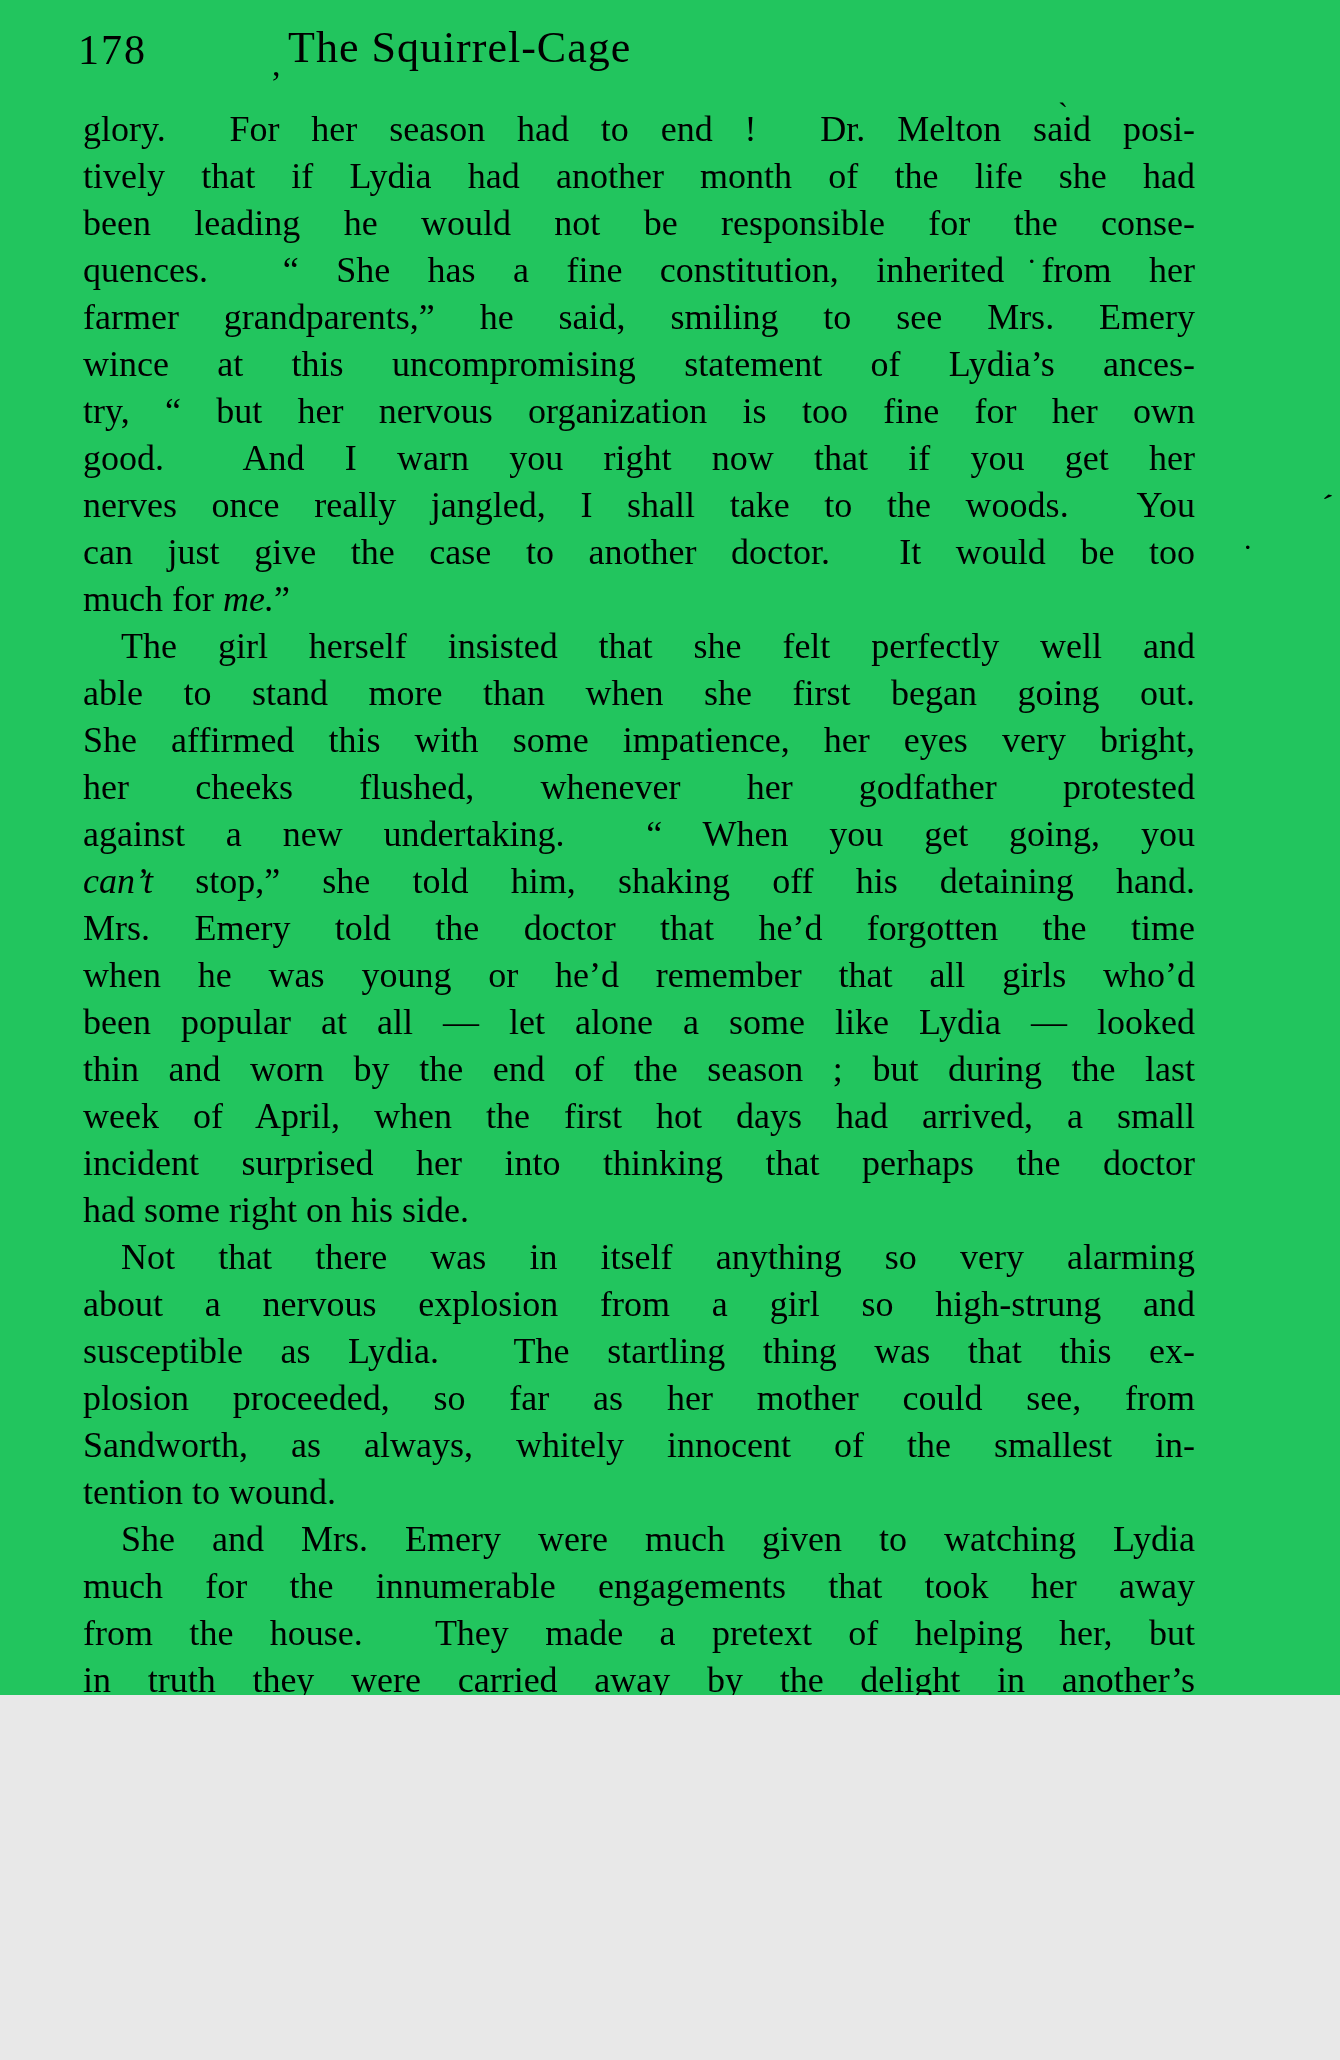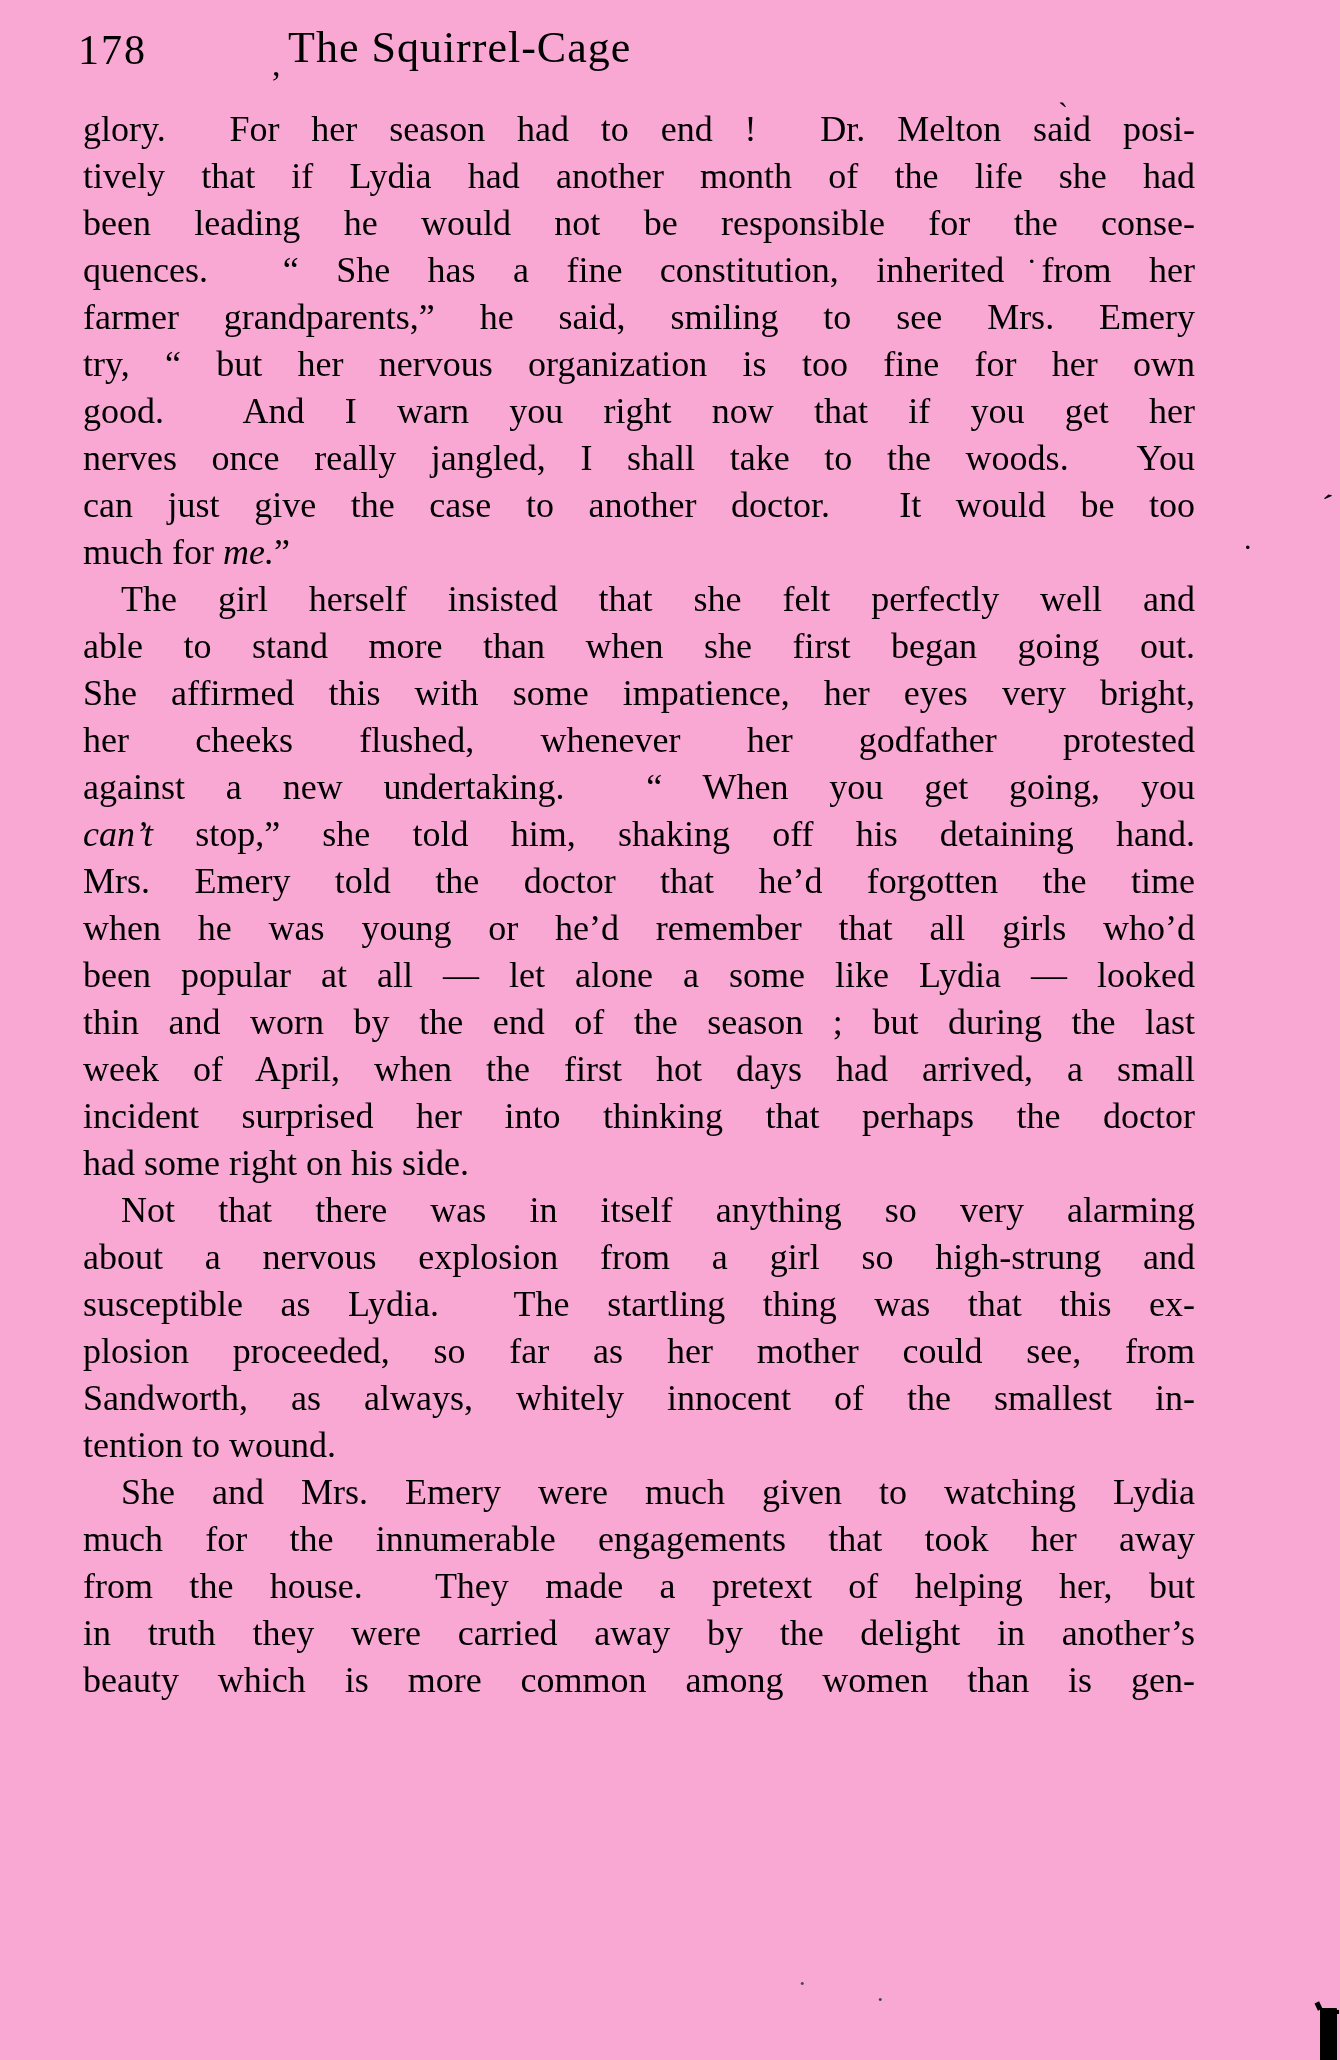--- a/index.html
+++ b/index.html
@@ -1,20 +1,20 @@
 <!DOCTYPE html>
 <html><head>
 <meta charset="utf-8">
 <style>
   html, body { margin: 0; padding: 0; background: #e8e8e8; }
   .page {
     position: relative;
     width: 1340px;
-    height: 2060px;
-    background: #f9a8d4;
+    height: 1695px;
+    background: #22c55e;
     color: #000;
     font-family: "Liberation Serif", "DejaVu Serif", serif;
     overflow: hidden;
   }
   
   .page-number {
     position: absolute;
     left: 78px; top: 26px;
     font-size: 42px;
     letter-spacing: 2px;
@@ -89,20 +89,21 @@
 
   <h1 class="running-title">The Squirrel-Cage</h1>
 
   <main class="page-body">
       <div class="paragraph">
         <div class="line"><span>glory.  For her season had to end !  Dr. Melton said posi-</span></div>
         <div class="line"><span>tively that if Lydia had another month of the life she had</span></div>
         <div class="line"><span>been leading he would not be responsible for the conse-</span></div>
         <div class="line"><span>quences.  “ She has a fine constitution, inherited from her</span></div>
         <div class="line"><span>farmer grandparents,” he said, smiling to see Mrs. Emery</span></div>
+        <div class="line"><span>wince at this uncompromising statement of Lydia’s ances-</span></div>
         <div class="line"><span>try, “ but her nervous organization is too fine for her own</span></div>
         <div class="line"><span>good.  And I warn you right now that if you get her</span></div>
         <div class="line"><span>nerves once really jangled, I shall take to the woods.  You</span></div>
         <div class="line"><span>can just give the case to another doctor.  It would be too</span></div>
         <div class="line para-end"><span>much for </span><span class="italic">me.</span><span>”</span></div>
       </div>
       <div class="paragraph">
         <div class="line indent"><span>The girl herself insisted that she felt perfectly well and</span></div>
         <div class="line"><span>able to stand more than when she first began going out.</span></div>
         <div class="line"><span>She affirmed this with some impatience, her eyes very bright,</span></div>

